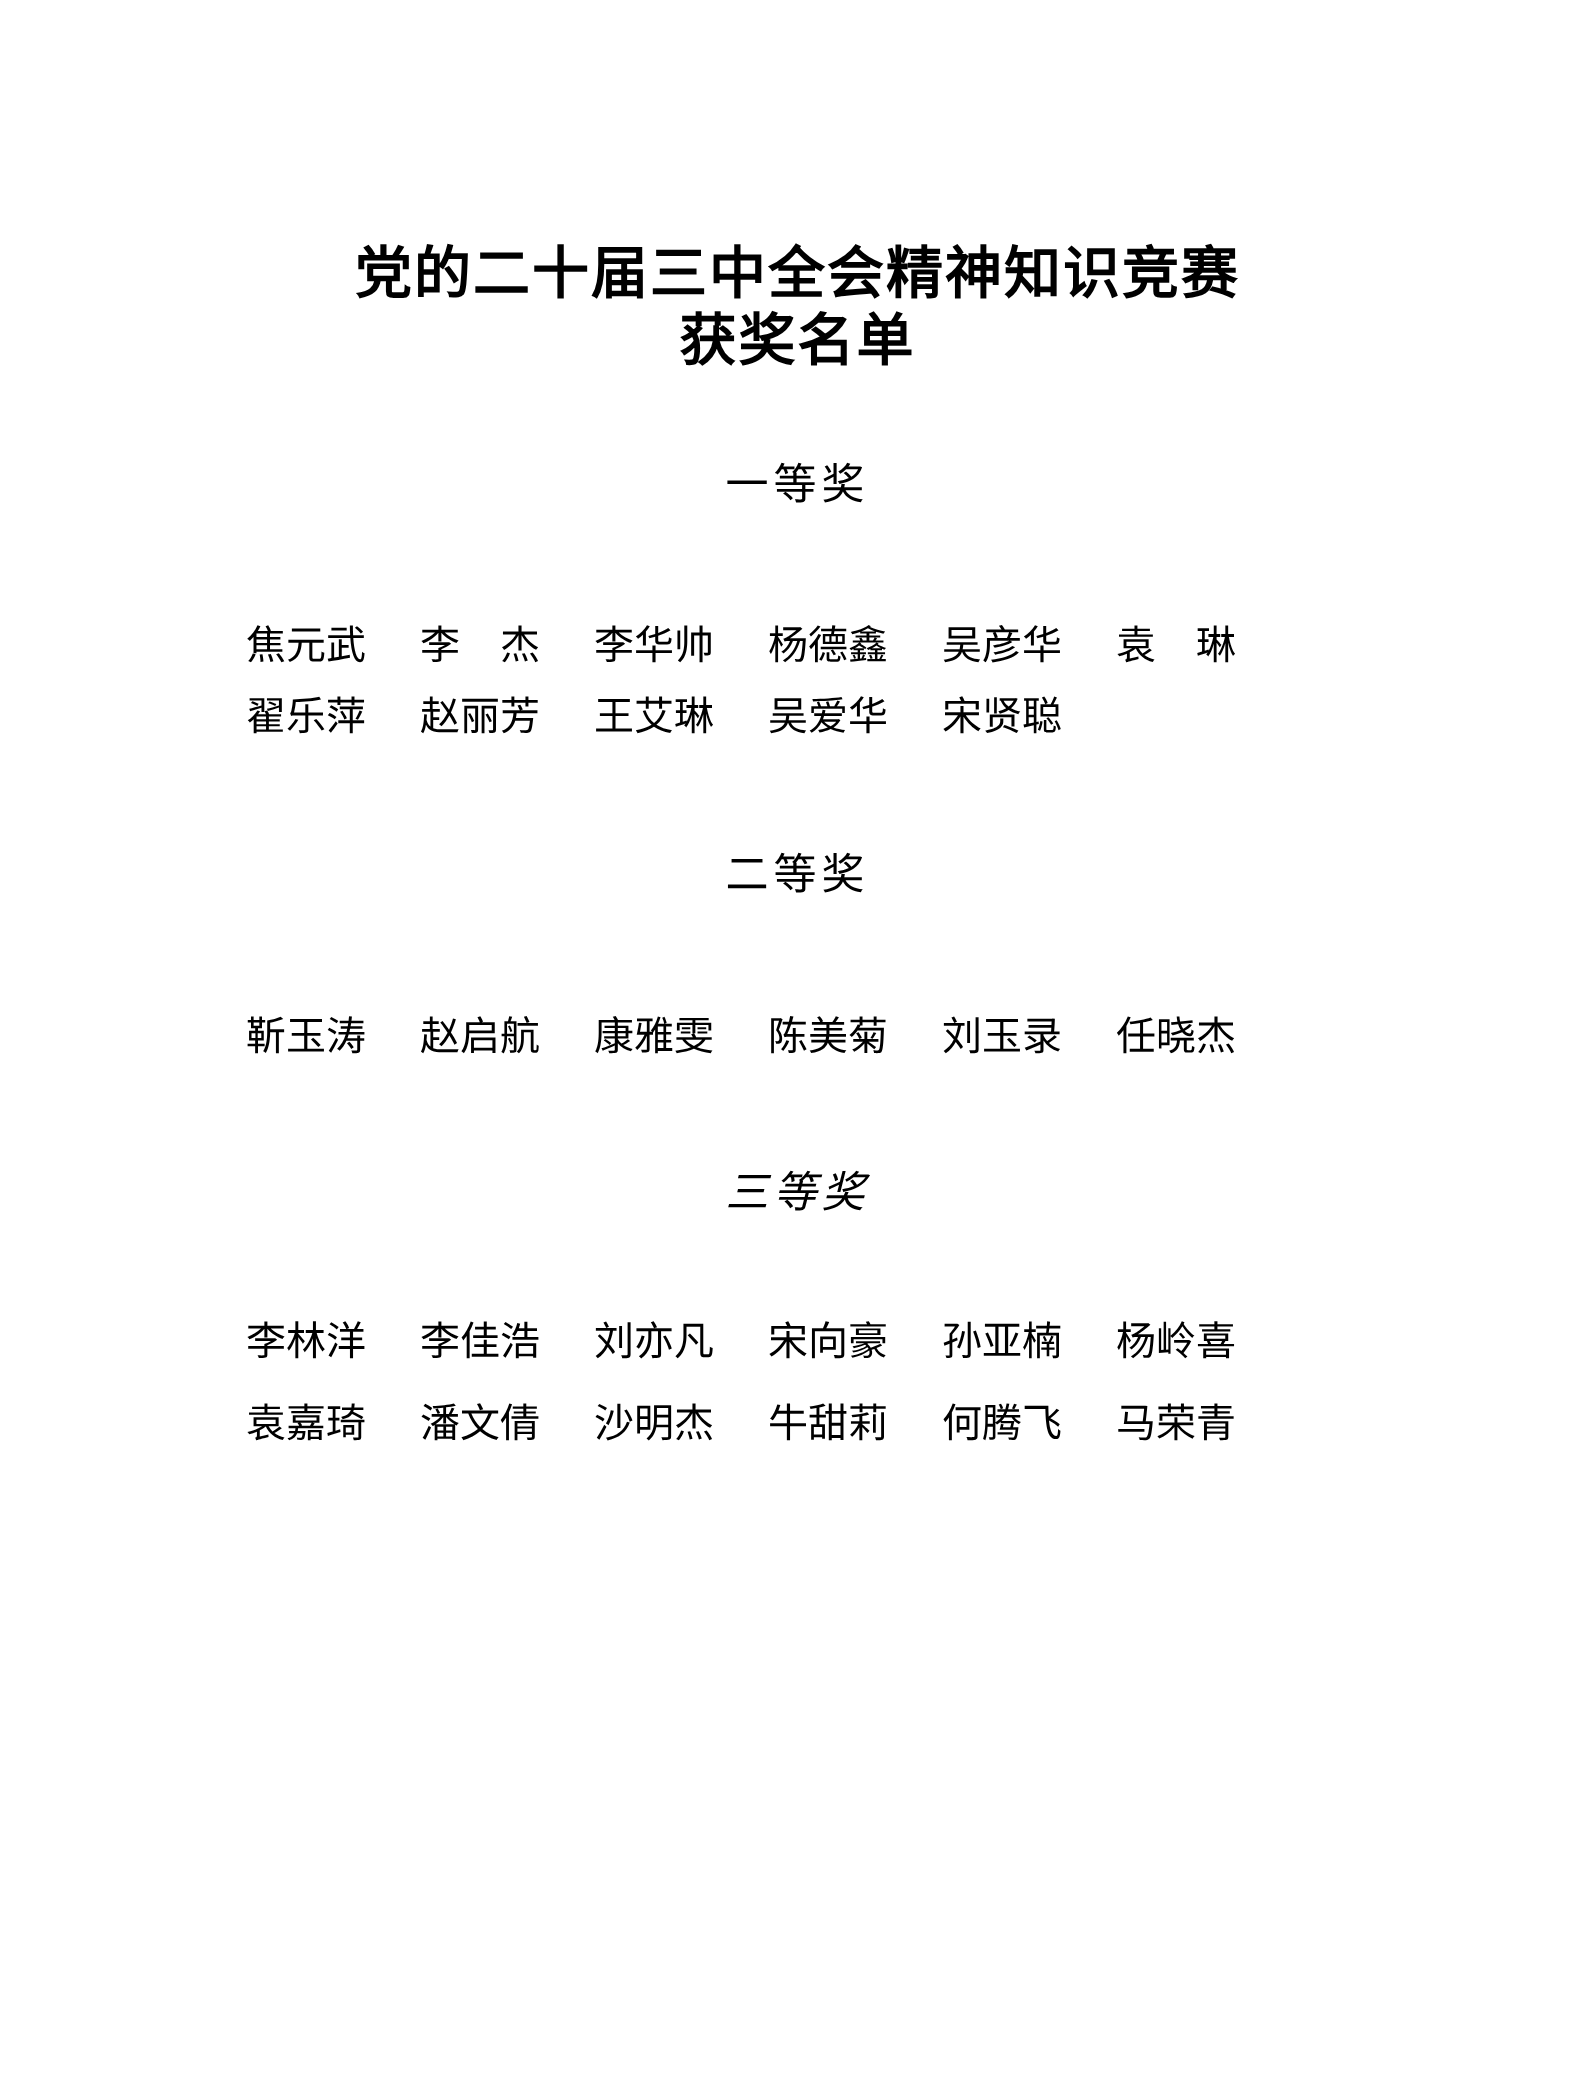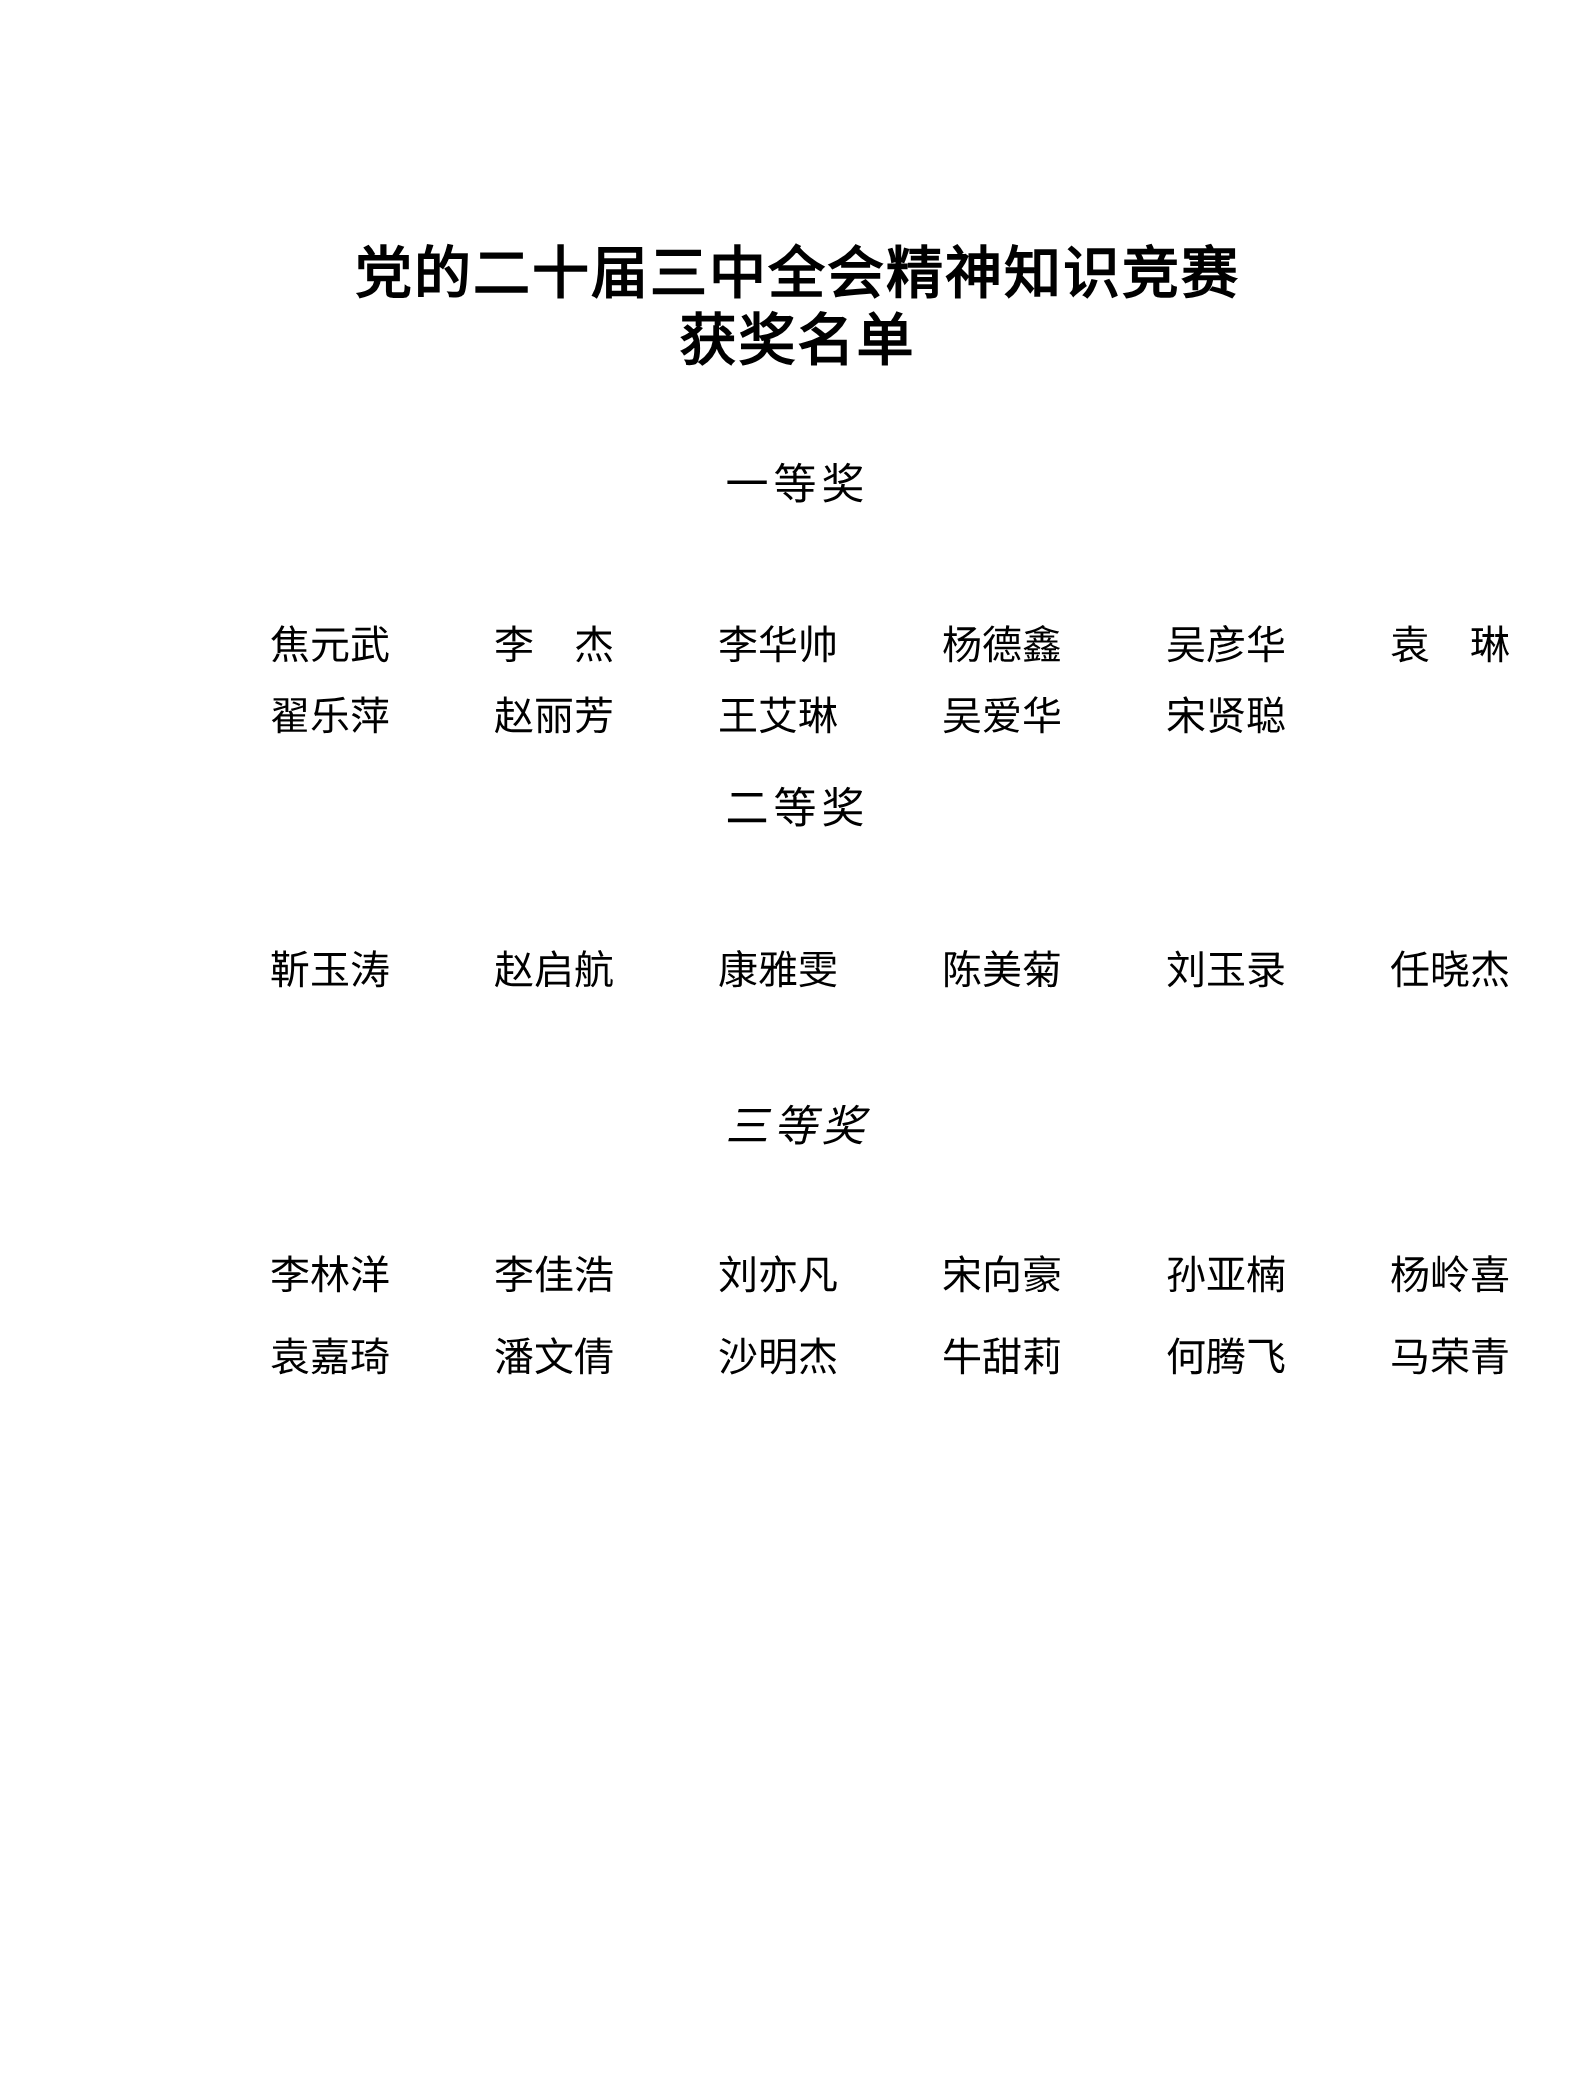--- a/index.html
+++ b/index.html
@@ -30,38 +30,37 @@
   }
   .award-section .section-heading {
     margin: 0;
     text-align: center;
     font-size: 43px;
     font-weight: normal;
     line-height: 1.2;
     letter-spacing: 5px;
   }
   .award-section:nth-of-type(1) .section-heading { margin-top: 84px; }
-  .award-section:nth-of-type(2) .section-heading { margin-top: 42px; }
+  .award-section:nth-of-type(2) .section-heading { margin-top: 108px; }
   .award-section:nth-of-type(3) .section-heading { margin-top: 106px; font-style: italic; }
   .name-rows {
     display: flex;
     flex-direction: column;
     row-gap: 23px;
     margin-top: 112px;
     font-size: 40px;
   }
   .name-rows.wide-gap {
     row-gap: 34px;
     margin-top: 100px;
   }
   .name-row {
     display: flex;
-    column-gap: 104px;
+    column-gap: 54px;
     line-height: 1.2;
-    margin-left: 24px;
   }
   .winner-name {
     display: inline-block;
     white-space: pre;
   }
 </style>
 </head>
 <body>
 
 <div class="page">

